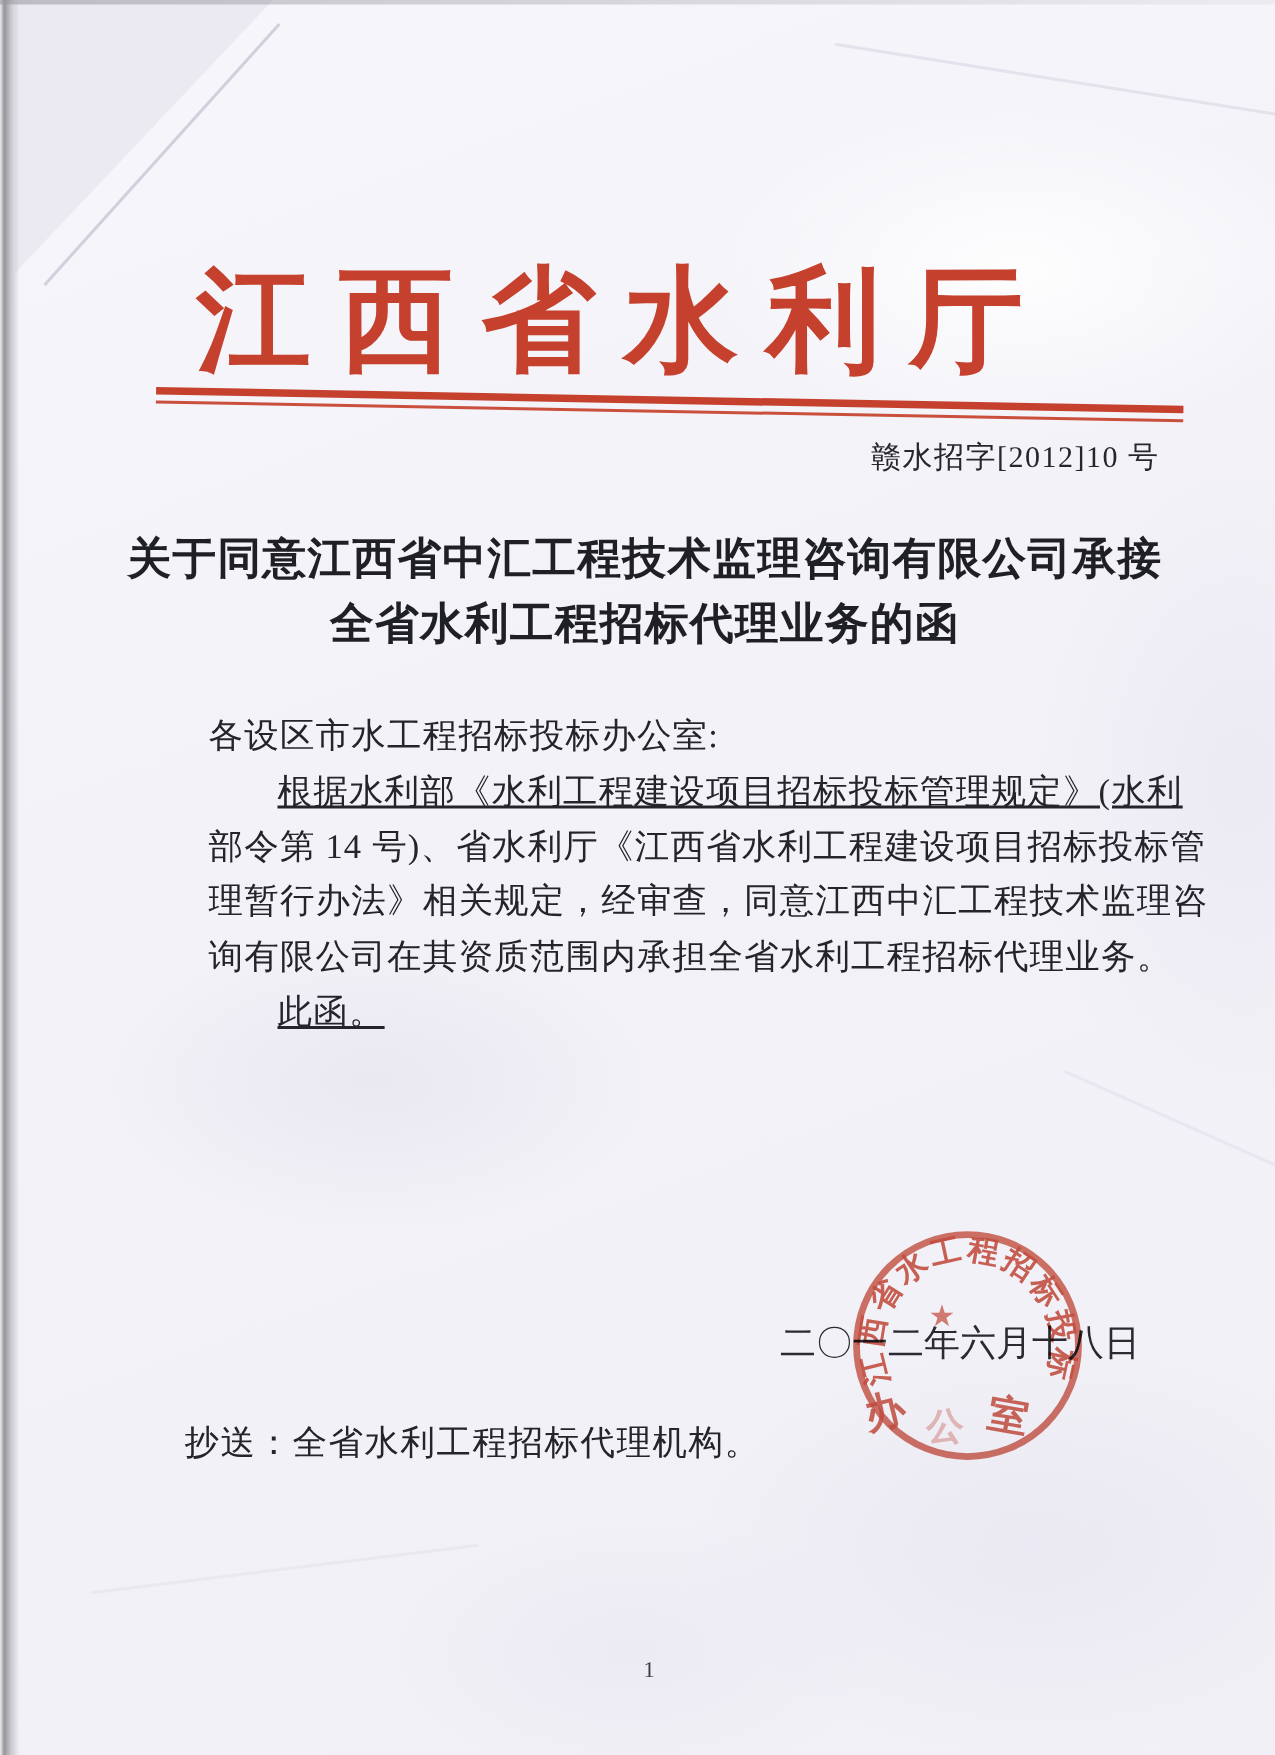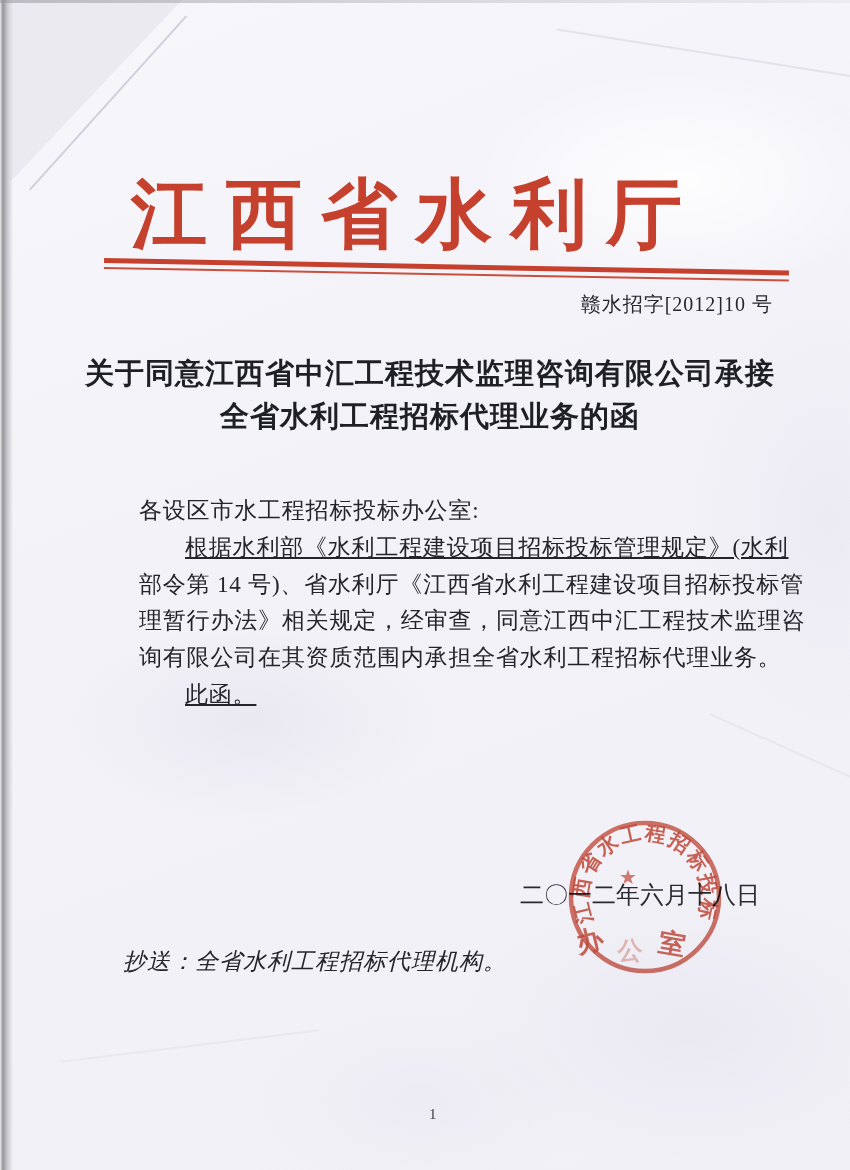--- a/index.html
+++ b/index.html
@@ -37,29 +37,29 @@
   .sep{position:absolute;left:104px;top:258px;width:685px;transform:rotate(1.05deg);transform-origin:left center;}
   .sep-thick{height:4.5px;background:var(--header-red,#c5412d);}
   .sep-thin{height:2.8px;background:var(--header-red,#c5412d);margin-top:4px;opacity:.92;}
 
   .doc-number{position:absolute;right:77px;top:291px;font-size:20px;color:#26262c;letter-spacing:1px;}
 
   .title{position:absolute;left:55px;right:45px;top:352px;text-align:center;
     font-size:29px;font-weight:bold;color:#1f1f26;line-height:43px;letter-spacing:1px;}
 
   .body-block{position:absolute;left:139px;top:473px;width:650px;
-    font-size:23px;color:#24242a;line-height:36.8px;letter-spacing:.8px;white-space:nowrap;margin-top:20px;}
+    font-size:23px;color:#24242a;line-height:36.8px;letter-spacing:.8px;white-space:nowrap;}
   .bl{height:36.8px;}
   .indent{text-indent:2em;text-decoration:underline;}
 
   .date-line{position:absolute;left:520px;top:879px;font-size:24px;color:#2a2a31;letter-spacing:0;}
 
   .seal{position:absolute;left:560px;top:812px;mix-blend-mode:multiply;opacity:.92;}
 
-  .cc-line{position:absolute;left:123px;top:946px;font-size:23px;color:#24242a;letter-spacing:1px;font-style:italic;}
+  .cc-line{position:absolute;left:123px;top:946px;font-size:23px;color:#24242a;letter-spacing:1px;}
 
   .page-number{position:absolute;left:429px;top:1106px;font-size:15px;color:#3c3c46;}
 </style>
 </head>
 <body>
 
 <div class="page">
 
   <div class="corner-fold"></div>
   <div class="corner-edge-line"></div>

